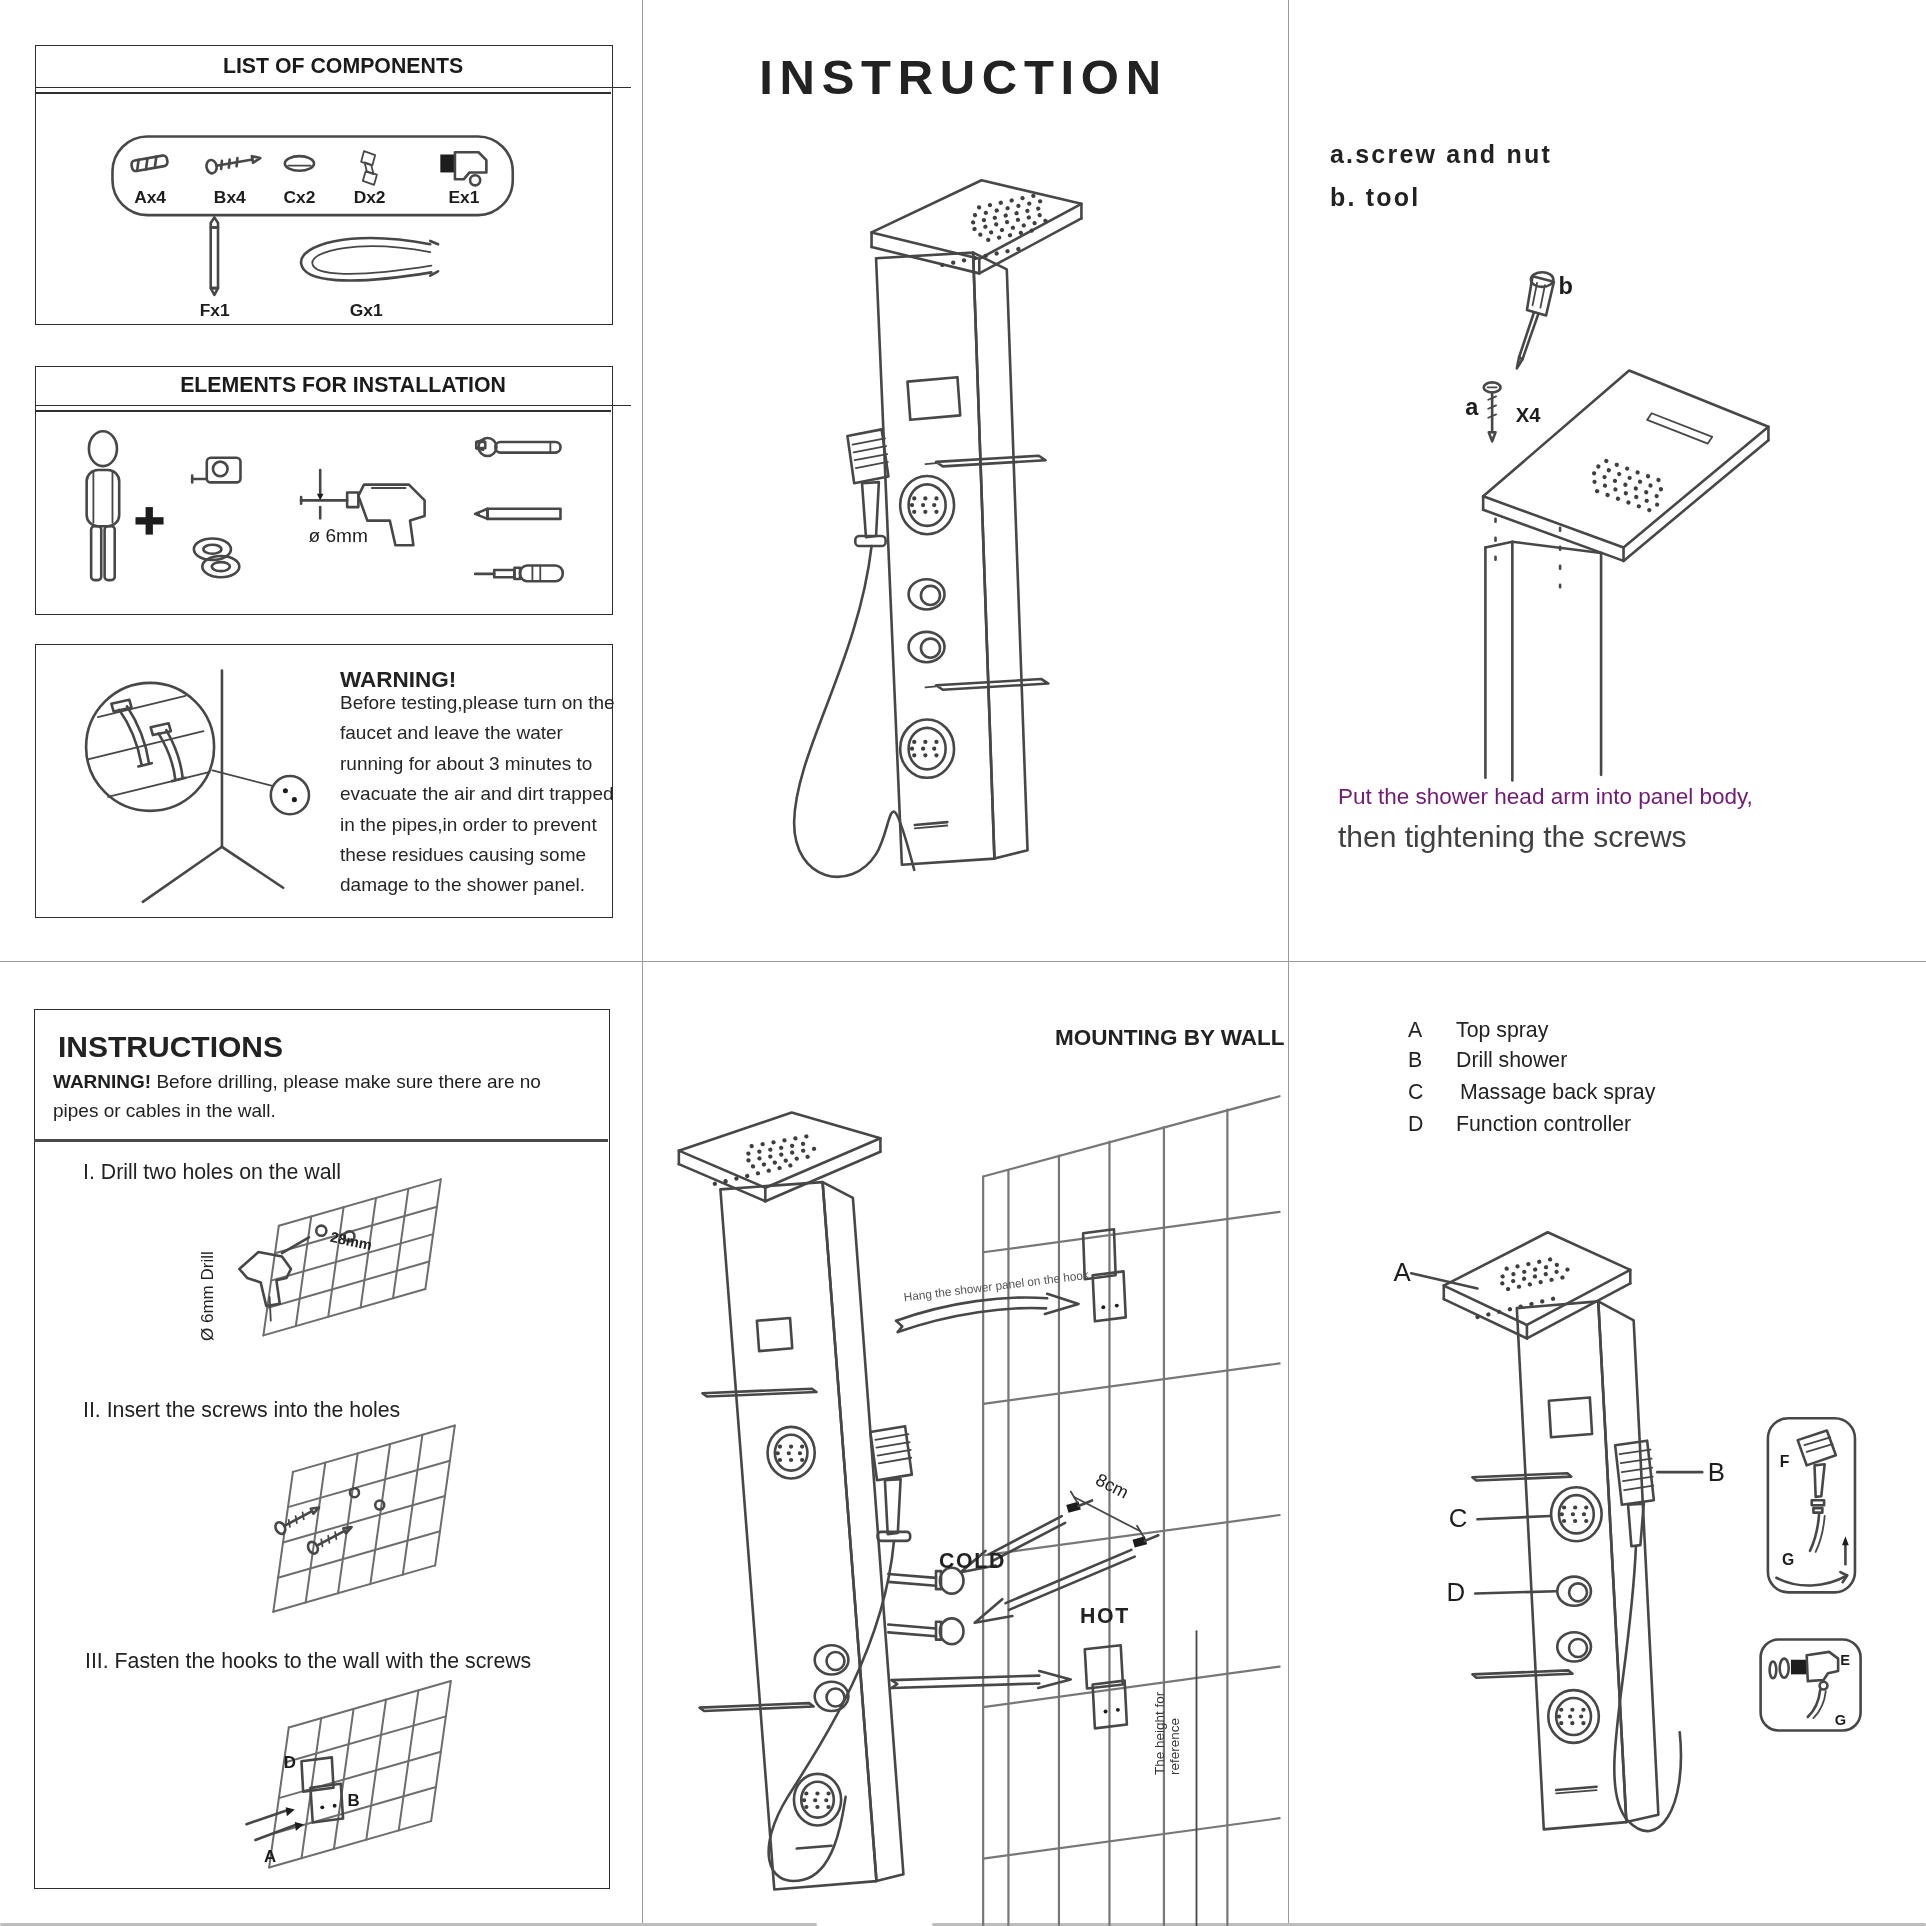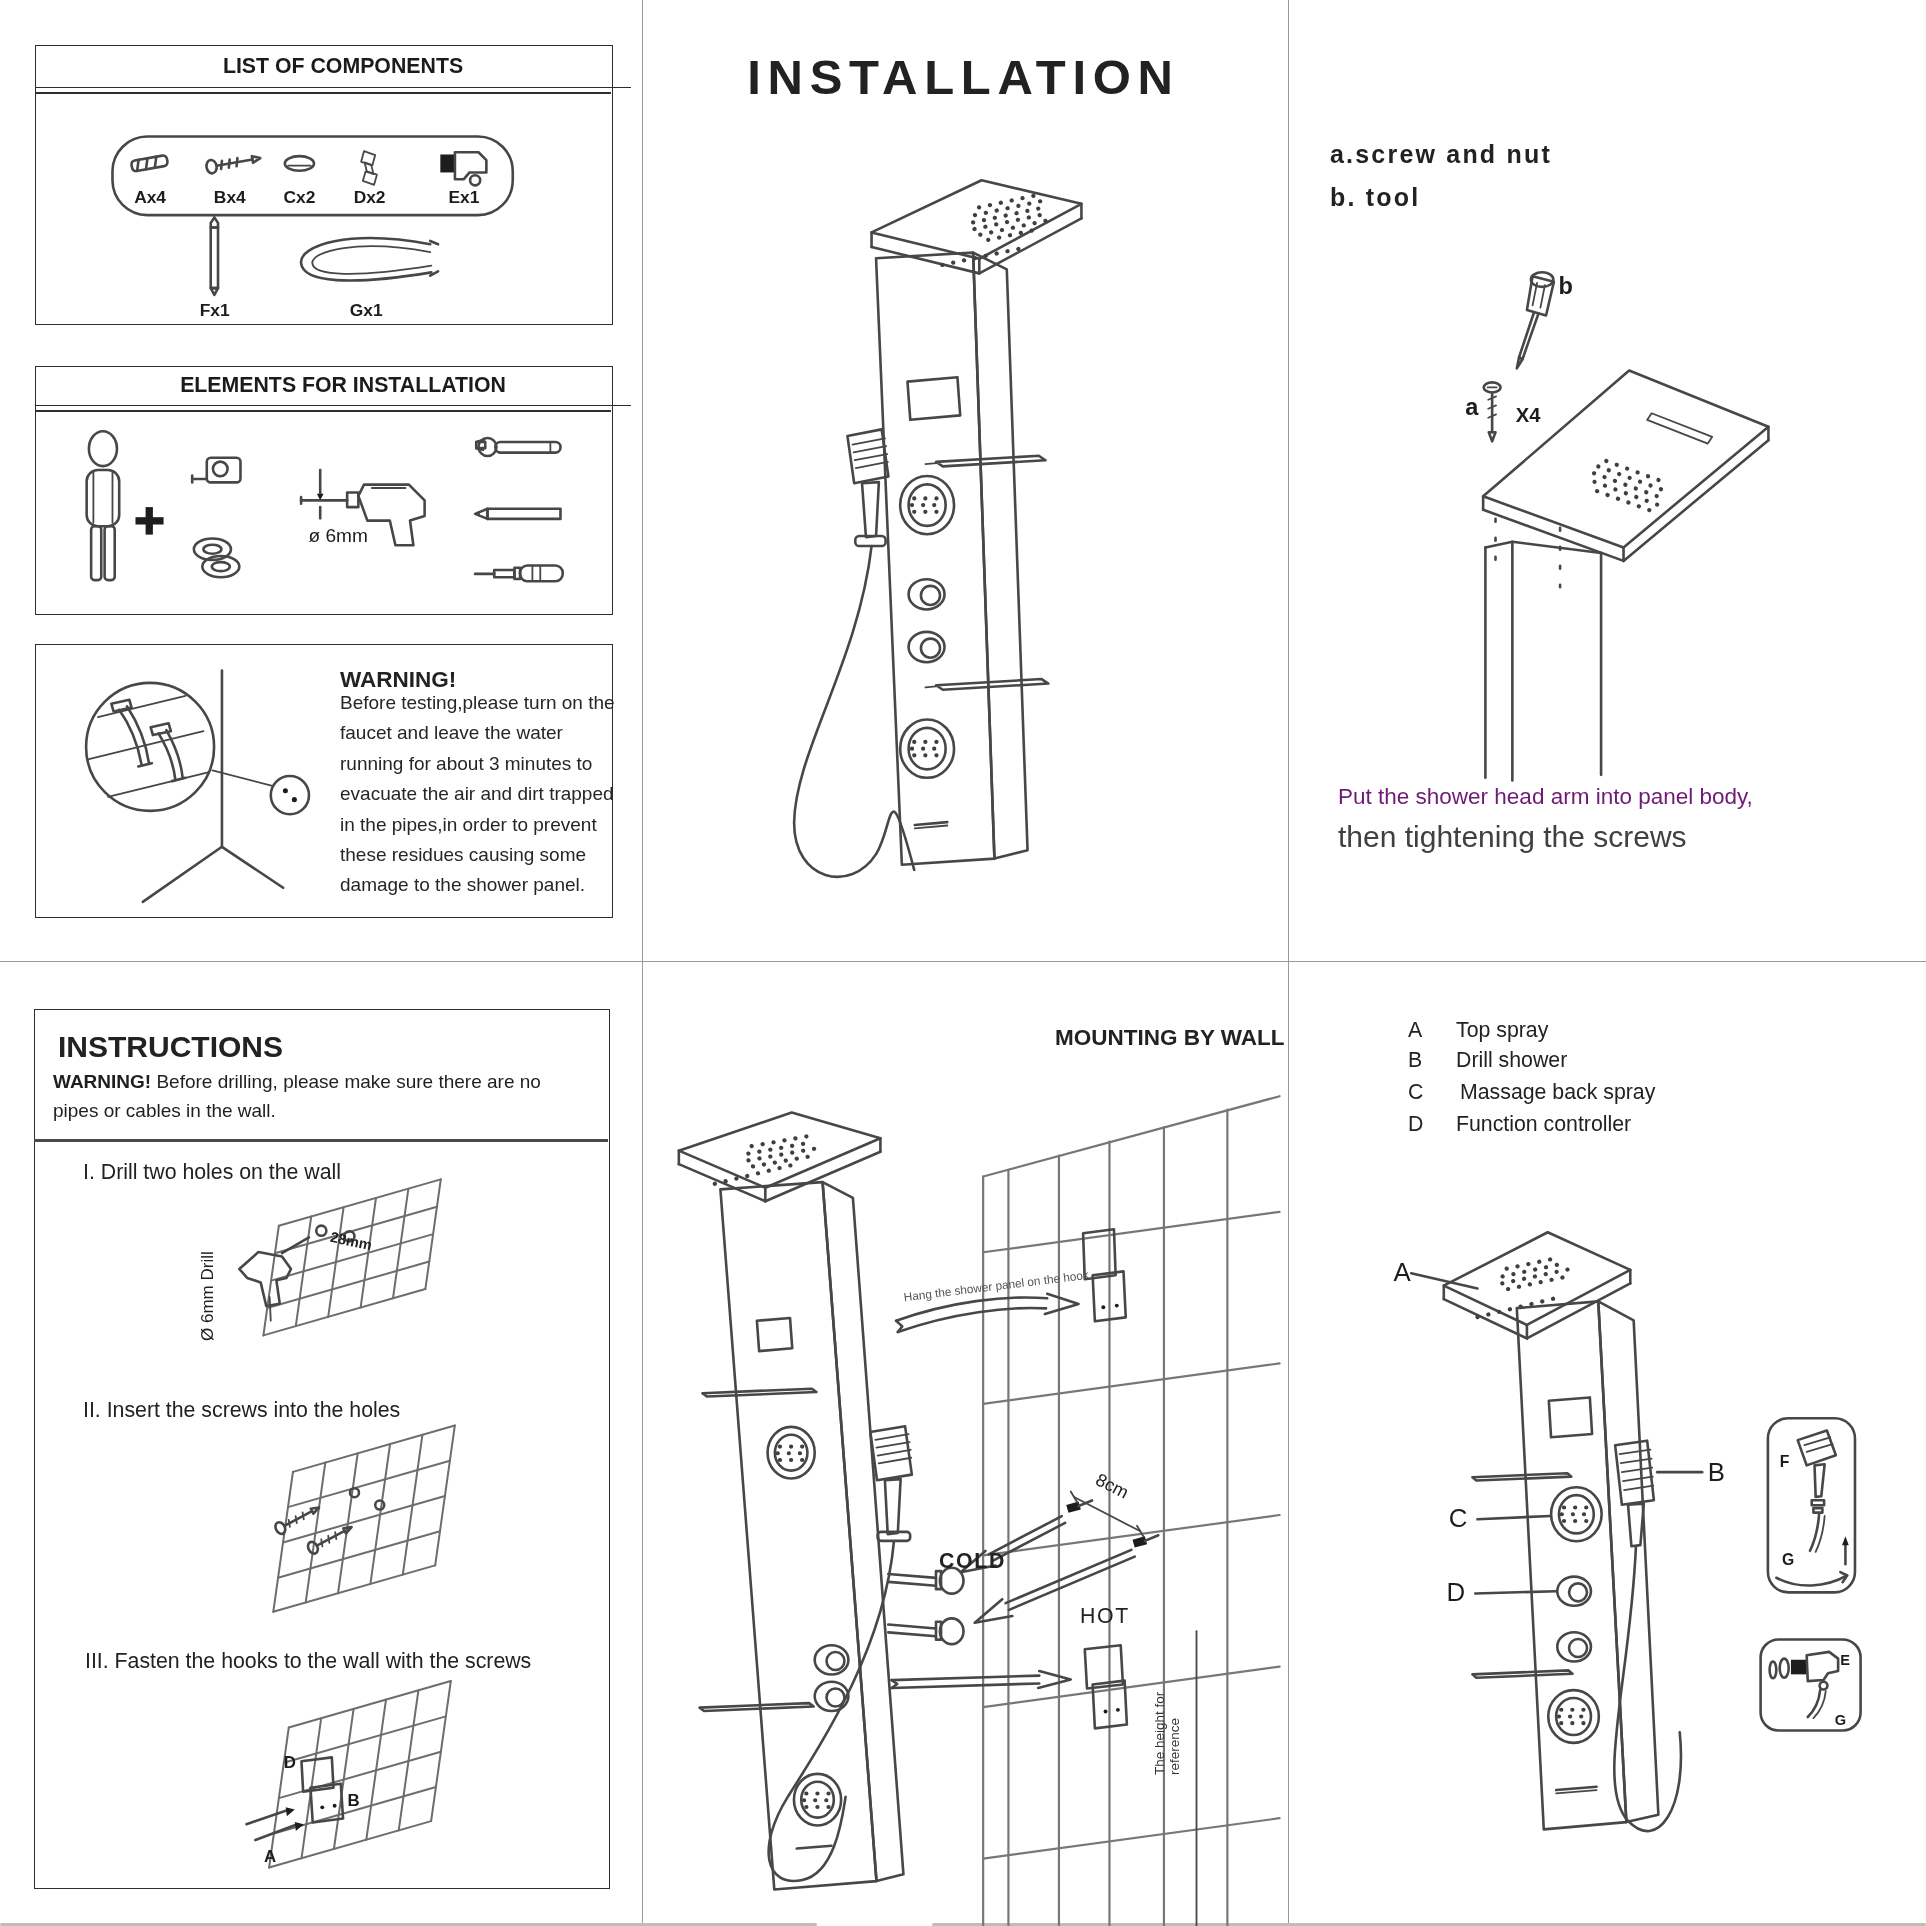--- a/index.html
+++ b/index.html
@@ -192,21 +192,21 @@
     <line x1="316" y1="225" x2="421" y2="252" class="thin"></line>
     <g>
       <circle cx="454" cy="269" r="34"></circle>
       <circle cx="446" cy="261" r="4.5" class="fillb"></circle>
       <circle cx="462" cy="277" r="4.5" class="fillb"></circle>
     </g>
   </svg>
   <div class="t" style="left:340px;top:667px;font-size:22.5px;font-weight:700">WARNING!</div>
   <div class="abs" style="left:340px;top:688px;width:281px;font-size:19px;line-height:1.6;color:#262626;white-space:normal">Before testing,please turn on the faucet and leave the water running for about 3 minutes to evacuate the air and dirt trapped in the pipes,in order to prevent these residues causing some damage to the shower panel.</div>
 
-  <div class="t" style="left:646px;top:49px;width:635px;text-align:center;font-size:49px;font-weight:700;letter-spacing:6.7px">INSTALLATION</div>
+  <div class="t" style="left:646px;top:49px;width:635px;text-align:center;font-size:49px;font-weight:700;letter-spacing:6.7px">INSTRUCTION</div>
 
   <svg class="ln" style="left:747px;top:168px" width="505" height="764" viewBox="0 0 900 1360">
 
     <g>
       <polygon points="222,114 418,21 596,63 414,161"></polygon>
       <line x1="222" y1="114" x2="222" y2="140"></line>
         <line x1="596" y1="63" x2="596" y2="89"></line>
       <line x1="414" y1="161" x2="414" y2="187"></line>
       <line x1="222" y1="140" x2="414" y2="187"></line>
         <line x1="414" y1="187" x2="596" y2="89"></line>
@@ -559,21 +559,21 @@
         <circle cx="840" cy="1145" r="3.5" class="fillb"></circle>
     </g>
     <g>
       <path d="M437,1092 L700,1084 M437,1106 L700,1098 M700,1076 L756,1091 L698,1106"></path>
       <polyline points="437,1092 447,1099 437,1106"></polyline>
     </g>
     <line x1="980" y1="1005" x2="980" y2="1530" class="thin"></line>
   </svg>
   <div class="t" style="left:903px;top:1279px;font-size:11.8px;color:#555;transform:rotate(-7deg)">Hang the shower panel on the hook</div>
   <div class="t" style="left:939px;top:1549px;font-size:21.3px;font-weight:700;letter-spacing:1.7px">COLD</div>
-  <div class="t" style="left:1080px;top:1604px;font-size:21.3px;font-weight:400;letter-spacing:1.7px">HOT</div>
+  <div class="t" style="left:1080px;top:1604px;font-size:21.3px;font-weight:700;letter-spacing:1.7px">HOT</div>
   <div class="t" style="left:1095px;top:1476px;font-size:18px;transform:rotate(27deg)">8cm</div>
   <div class="t vtext" style="left:1152px;top:1640px;height:135px;font-size:13.5px;color:#333;white-space:normal;width:34px">The height for reference</div>
 
   <div class="t" style="left:1408px;top:1018px;font-size:21.3px">A</div>
   <div class="t" style="left:1456px;top:1018px;font-size:21.3px">Top spray</div>
   <div class="t" style="left:1408px;top:1048px;font-size:21.3px">B</div>
   <div class="t" style="left:1456px;top:1048px;font-size:21.3px">Drill shower</div>
   <div class="t" style="left:1408px;top:1080px;font-size:21.3px">C</div>
   <div class="t" style="left:1460px;top:1080px;font-size:21.3px">Massage back spray</div>
   <div class="t" style="left:1408px;top:1112px;font-size:21.3px">D</div>

